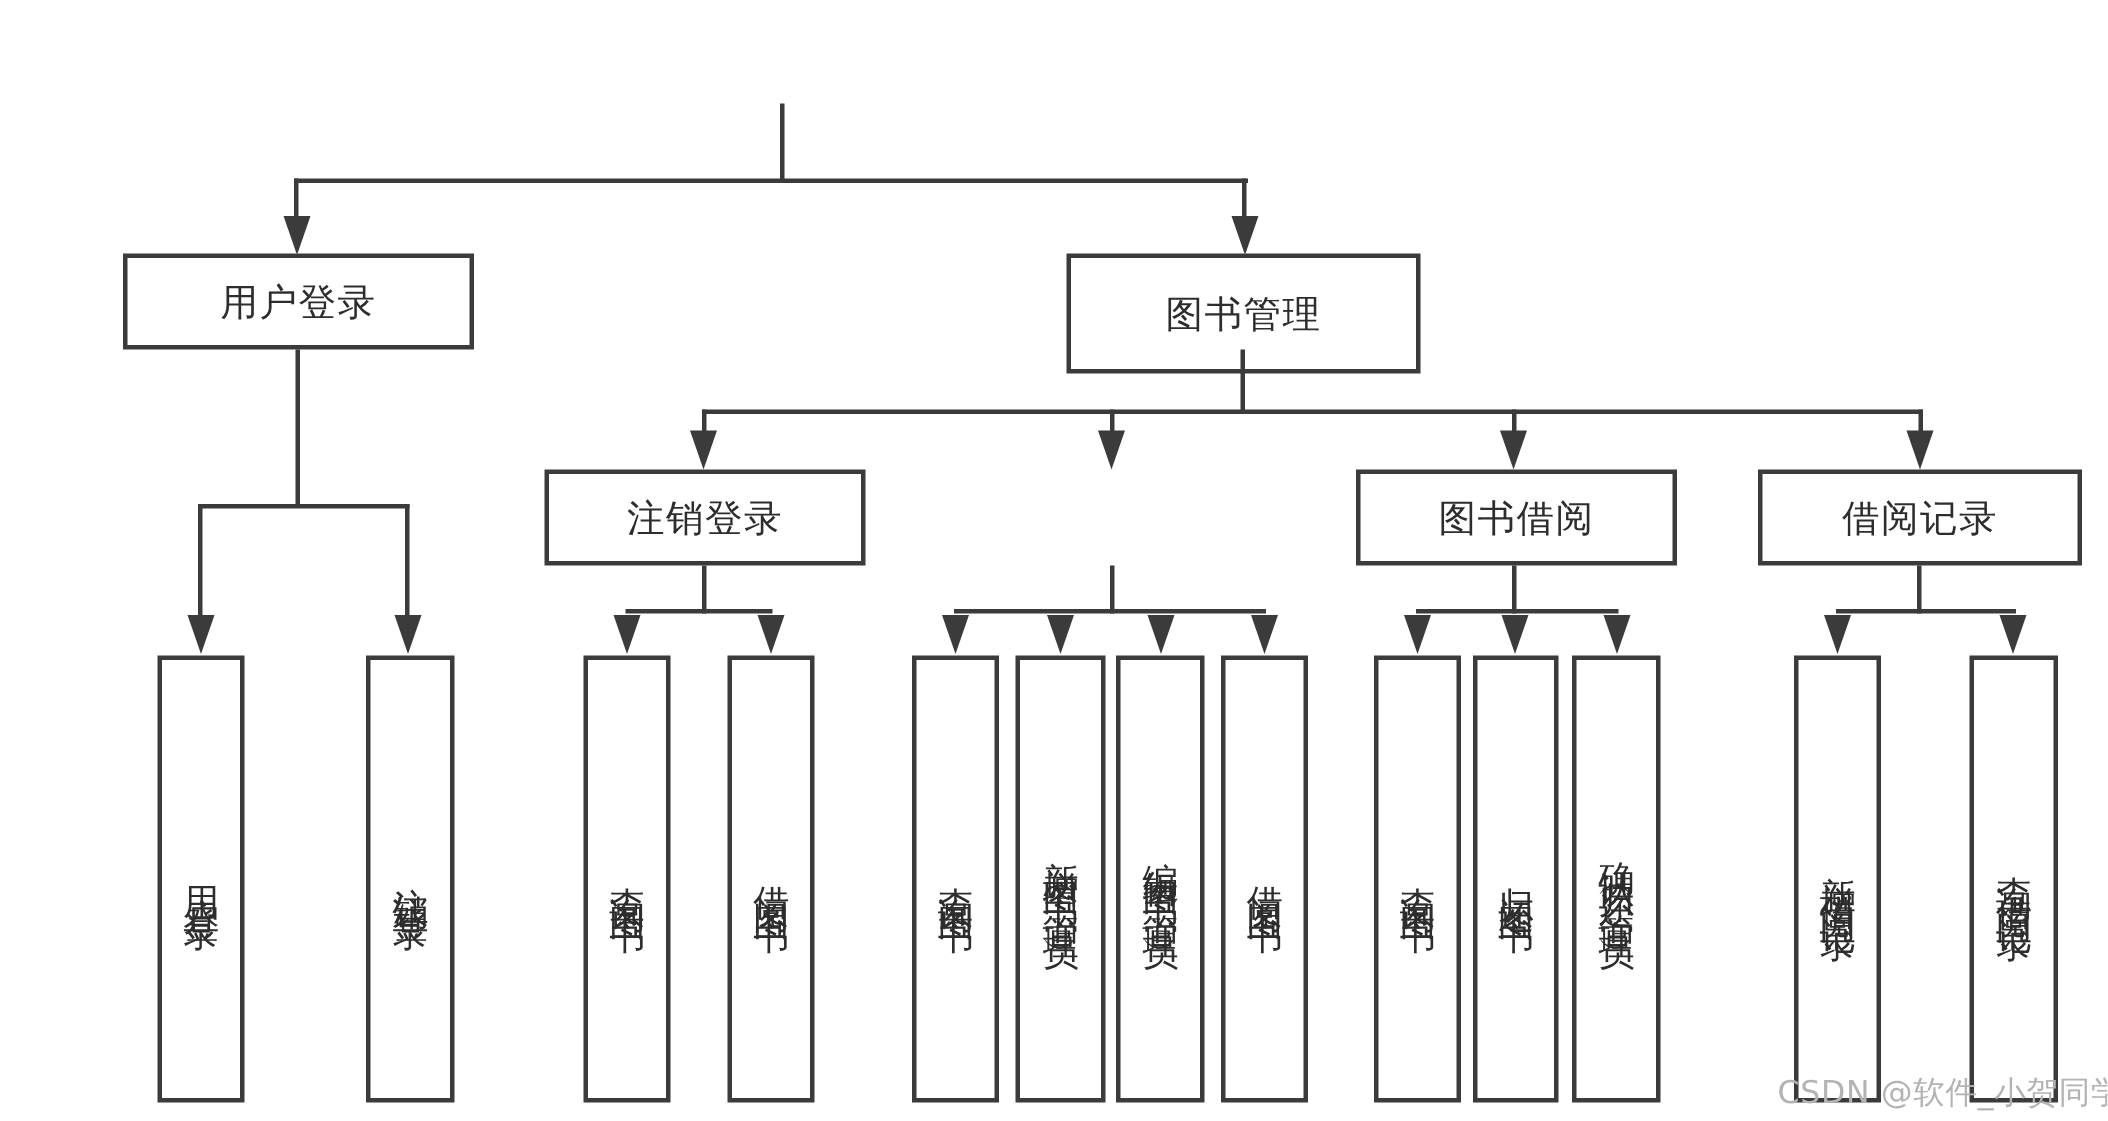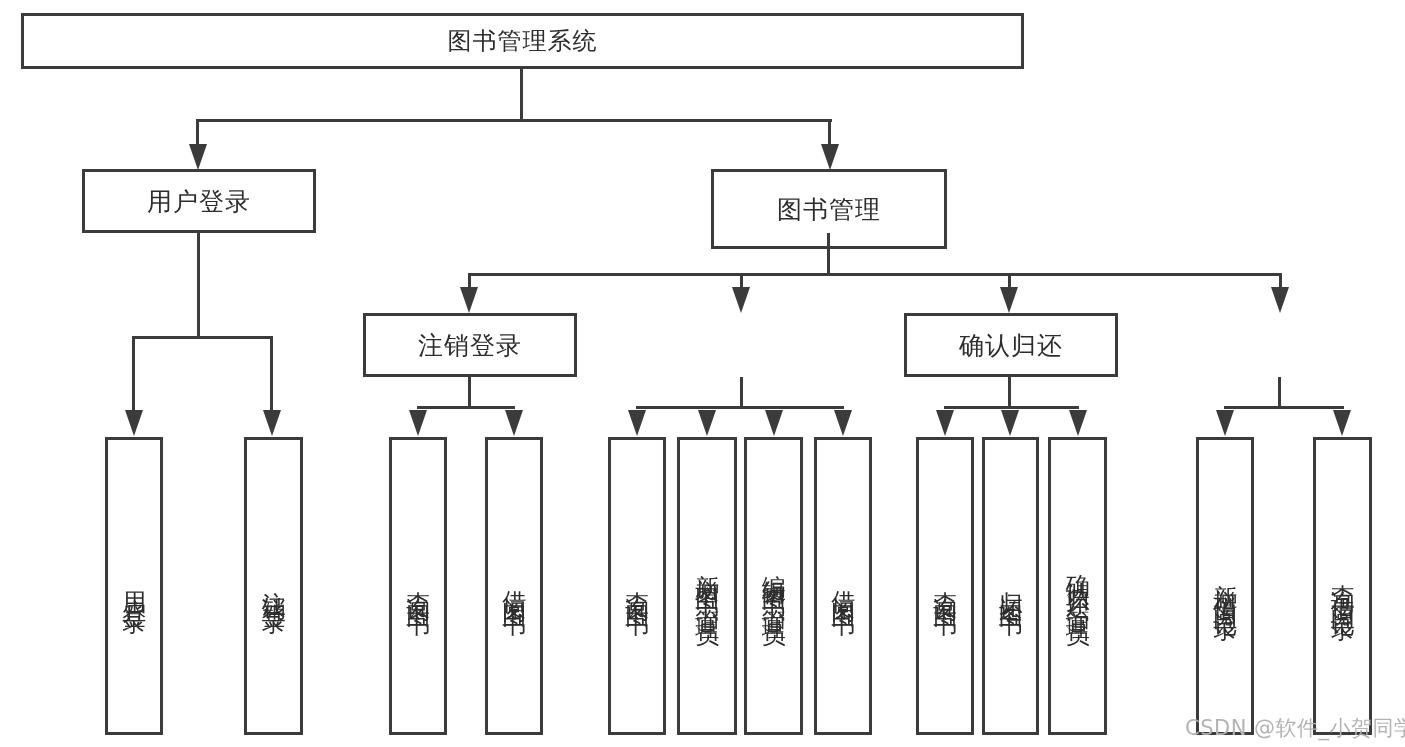--- a/index.html
+++ b/index.html
@@ -51,23 +51,20 @@
     color: #b3b3b3;
     letter-spacing: 0.5px;
     white-space: nowrap;
   }
 </style>
 </head>
 <body>
 
 <div id="canvas">
 
-  <div class="box rootbox" style="left:21px; top:13px; width:1003px; height:56px;">
-    <span>图书管理系统</span>
-  </div>
 
   <div class="line vline" style="left:520px; top:69px; height:53px;"></div>
   <div class="line hline" style="left:196px; top:119px; width:636px;"></div>
   <div class="line vline" style="left:196px; top:119px; height:28px;"></div>
   <div class="line vline" style="left:828px; top:119px; height:28px;"></div>
   <div class="arrow" style="left:189px; top:144px;"></div>
   <div class="arrow" style="left:821px; top:144px;"></div>
 
   <div class="box hbox" style="left:82px; top:169px; width:234px; height:64px;">
     <span>用户登录</span>
@@ -91,21 +88,24 @@
   <div class="line vline" style="left:1279px; top:273px; height:15px;"></div>
   <div class="arrow" style="left:460px; top:287px;"></div>
   <div class="arrow" style="left:732px; top:287px;"></div>
   <div class="arrow" style="left:1000px; top:287px;"></div>
   <div class="arrow" style="left:1271px; top:287px;"></div>
 
   <div class="box hbox" style="left:363px; top:313px; width:214px; height:64px;">
     <span>注销登录</span>
   </div>
   <div class="box hbox" style="left:904px; top:313px; width:214px; height:64px;">
-    <span>确认归还</span>
+    <span>图书借阅</span>
+  </div>
+  <div class="box hbox" style="left:1172px; top:313px; width:216px; height:64px;">
+    <span>借阅记录</span>
   </div>
 
   <div class="line vline" style="left:468px; top:377px; height:32px;"></div>
   <div class="line hline" style="left:417px; top:406px; width:98px;"></div>
   <div class="arrow" style="left:409px; top:410px;"></div>
   <div class="arrow" style="left:505px; top:410px;"></div>
 
   <div class="line vline" style="left:740px; top:377px; height:32px;"></div>
   <div class="line hline" style="left:636px; top:406px; width:208px;"></div>
   <div class="arrow" style="left:628px; top:410px;"></div>

